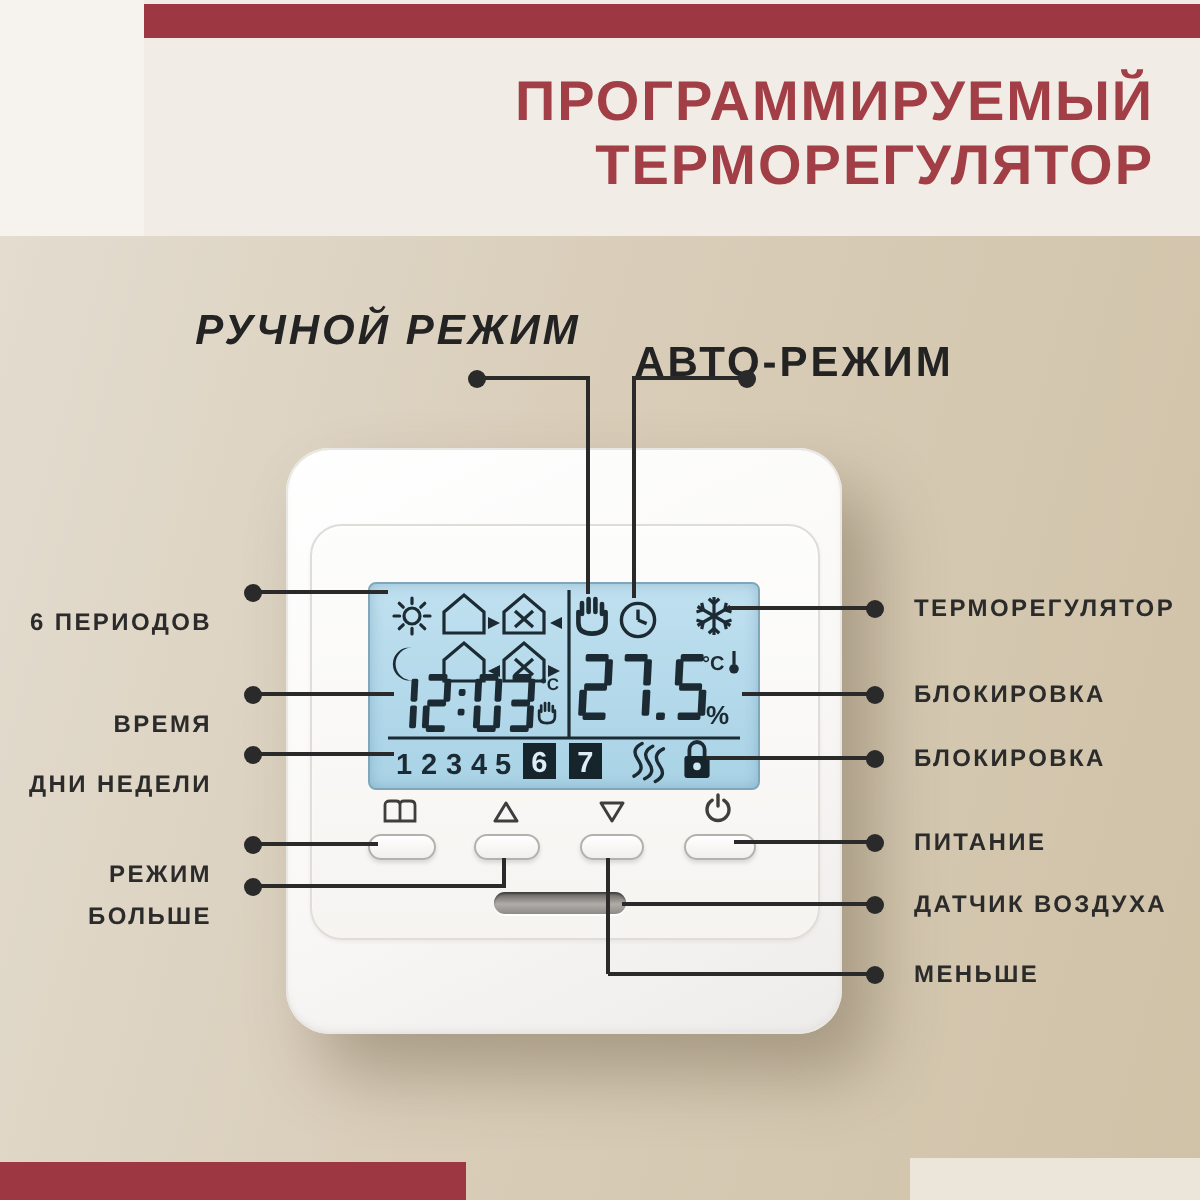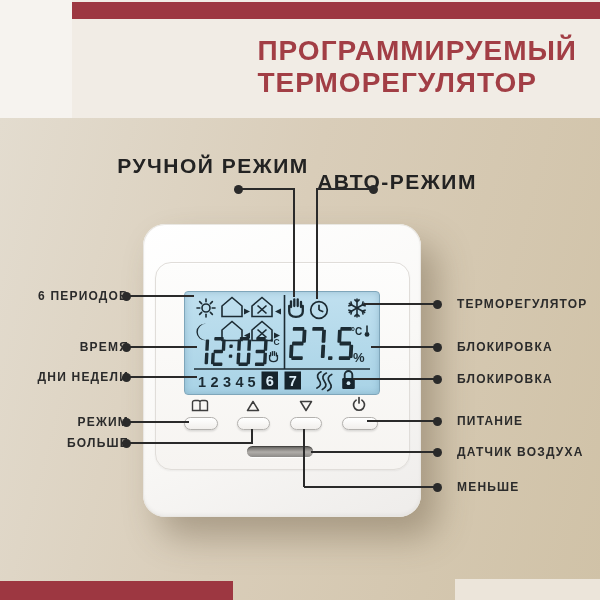--- a/index.html
+++ b/index.html
@@ -10,30 +10,30 @@
   }
   
   .bg-top{position:absolute;left:0;top:0;width:600px;height:118px;background:var(--bg-light,#f1ece5);}
   .bg-top-left{position:absolute;left:0;top:0;width:72px;height:118px;background:#f6f3ef;}
   .bg-main{position:absolute;left:0;top:118px;width:600px;height:482px;
     background:linear-gradient(105deg,#e3dccf 0%,#d9cdb9 45%,#d0c2a7 100%);}
   .bar-top{position:absolute;left:72px;top:2px;width:528px;height:17px;background:var(--accent-red,#9d3741);}
   .bar-bottom{position:absolute;left:0;top:581px;width:233px;height:19px;background:var(--accent-red,#9d3741);}
   .block-cream{position:absolute;left:455px;top:579px;width:145px;height:21px;background:var(--cream-block,#ece5da);}
 
-  .title{position:absolute;top:35px;right:23px;text-align:left;font-weight:700;
+  .title{position:absolute;top:35px;right:23px;text-align:right;font-weight:700;
     font-size:28px;line-height:32px;letter-spacing:1px;color:var(--title-red,#a23e45);}
   .mode-heading{position:absolute;top:166px;transform:translate(-50%,-50%);
     font-size:21px;font-weight:700;letter-spacing:1.5px;color:#232323;white-space:nowrap;z-index:4;}
-  #heading-manual{left:213px;} #heading-auto{left:397px;margin-top:16px;}
+  #heading-manual{left:194px;font-style:italic;} #heading-auto{left:397px;margin-top:16px;}
 
   
   .lbl{position:absolute;font-size:12px;font-weight:700;letter-spacing:1.2px;color:#2b2b2b;
     white-space:nowrap;transform:translateY(-50%);z-index:8;}
-  .lbl-l{right:471px;} .lbl-r{left:457px;}
+  .lbl-l{right:494px;margin-top:15px;} .lbl-r{left:457px;}
 
   
   .line{position:absolute;height:2px;background:var(--line-dark,#2a2a2a);z-index:6;}
   .vline{position:absolute;width:2px;background:var(--line-dark,#2a2a2a);z-index:6;}
   .dot{position:absolute;width:9px;height:9px;border-radius:50%;background:var(--line-dark,#2a2a2a);z-index:7;}
 
   
   .device{position:absolute;left:143px;top:224px;width:278px;height:293px;border-radius:22px;
     background:linear-gradient(155deg,#ffffff 0%,#f9f8f6 55%,#eeecea 100%);
     box-shadow:16px 20px 34px rgba(92,76,52,.38), inset 0 0 0 1px #e9e7e3, inset 0 -2px 4px rgba(0,0,0,.05);

